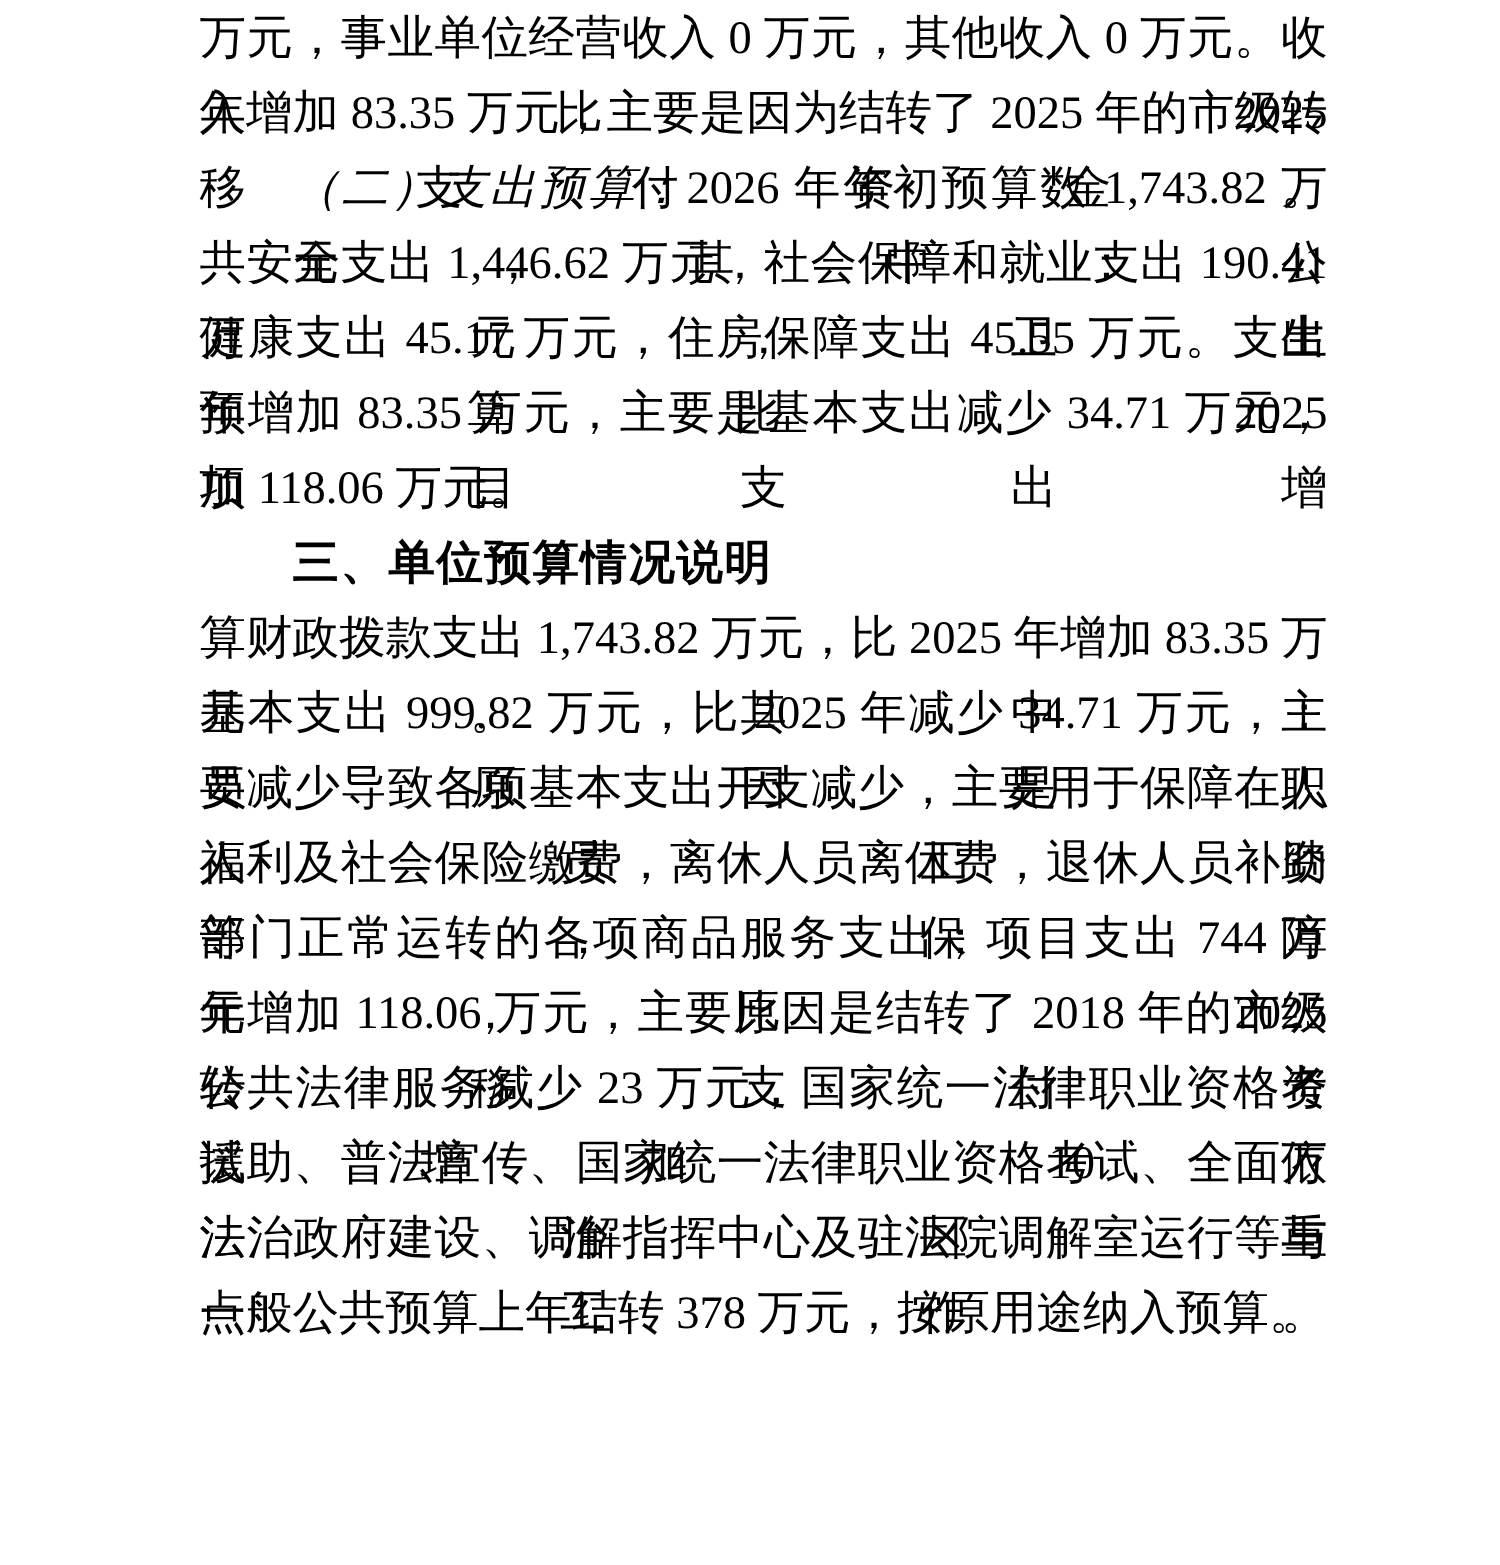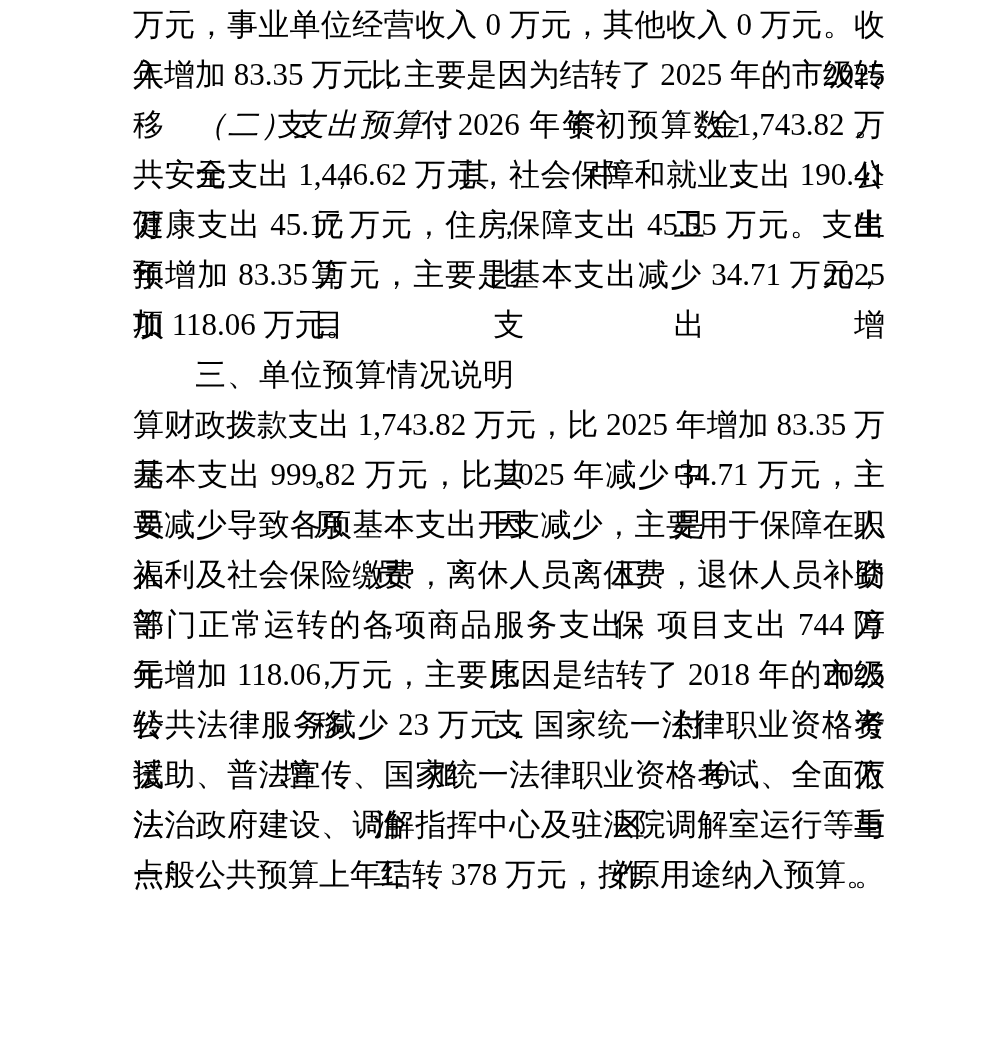--- a/index.html
+++ b/index.html
@@ -36,21 +36,21 @@
   .line.just {
     white-space: normal;
     text-align: justify;
     text-align-last: justify;
   }
   .line.indent {
     padding-left: 62px;
   }
   .line.heading {
     font-family: "Liberation Sans", "DejaVu Sans", sans-serif;
-    font-weight: normal;
+    font-weight: bold;
     letter-spacing: 1px;
   }
   .seg.kaiti {
     font-style: italic;
     font-weight: 500;
     margin-top: 27px;
   }
 </style>
 </head>
 <body>

